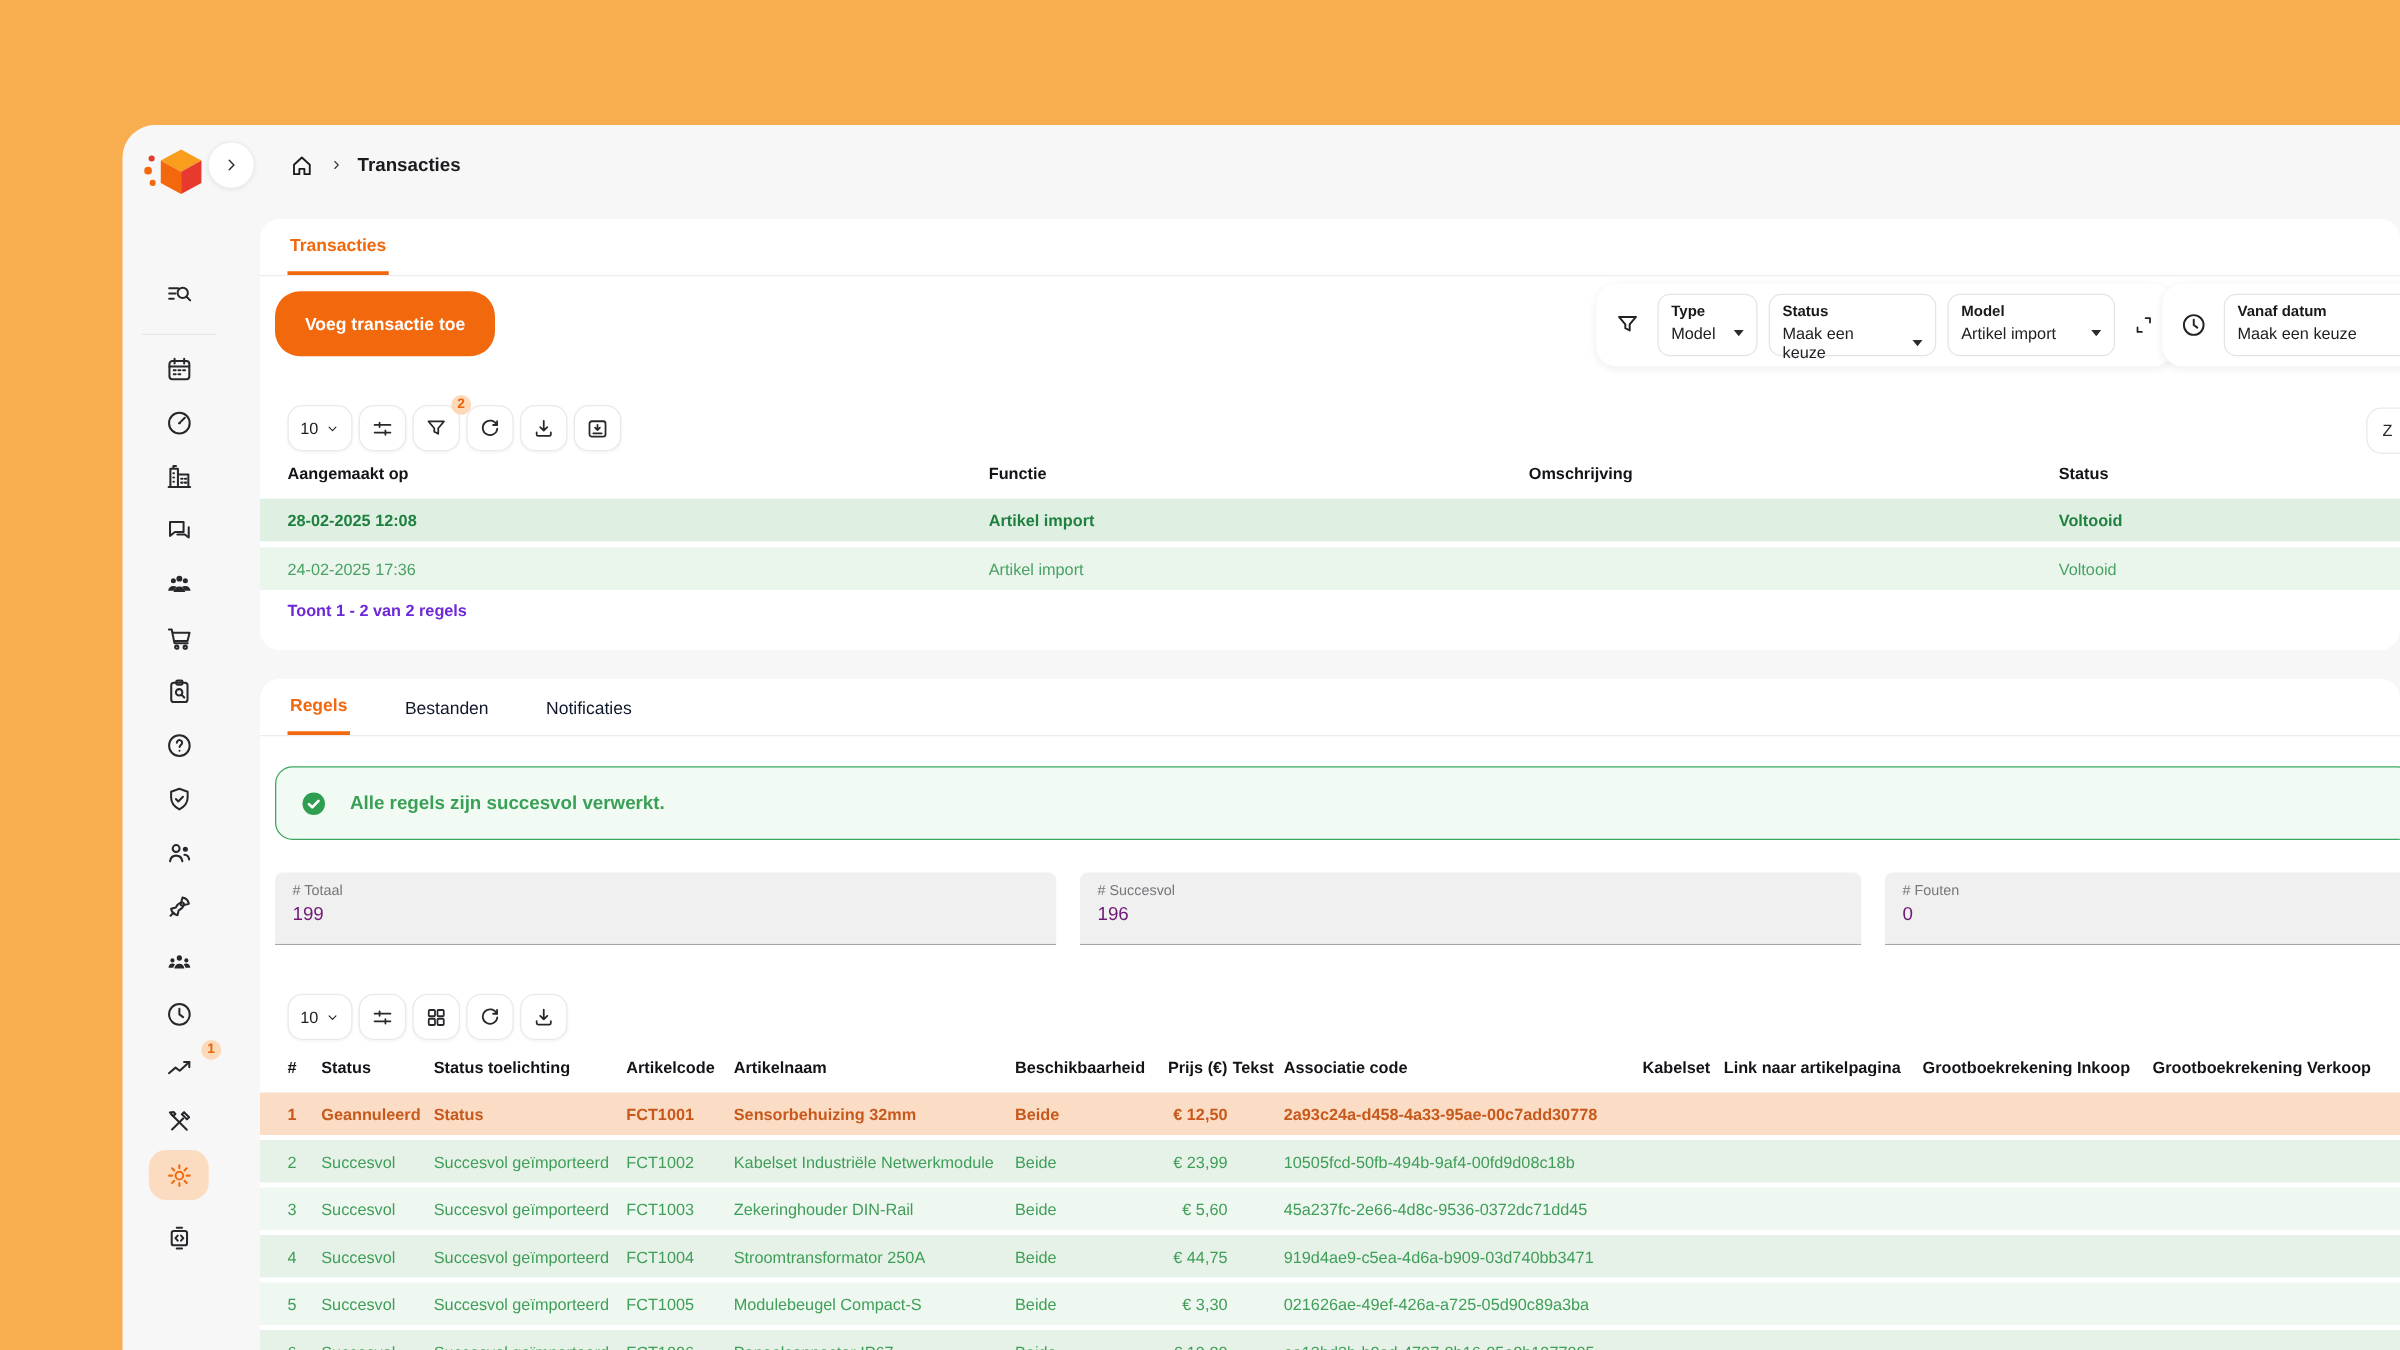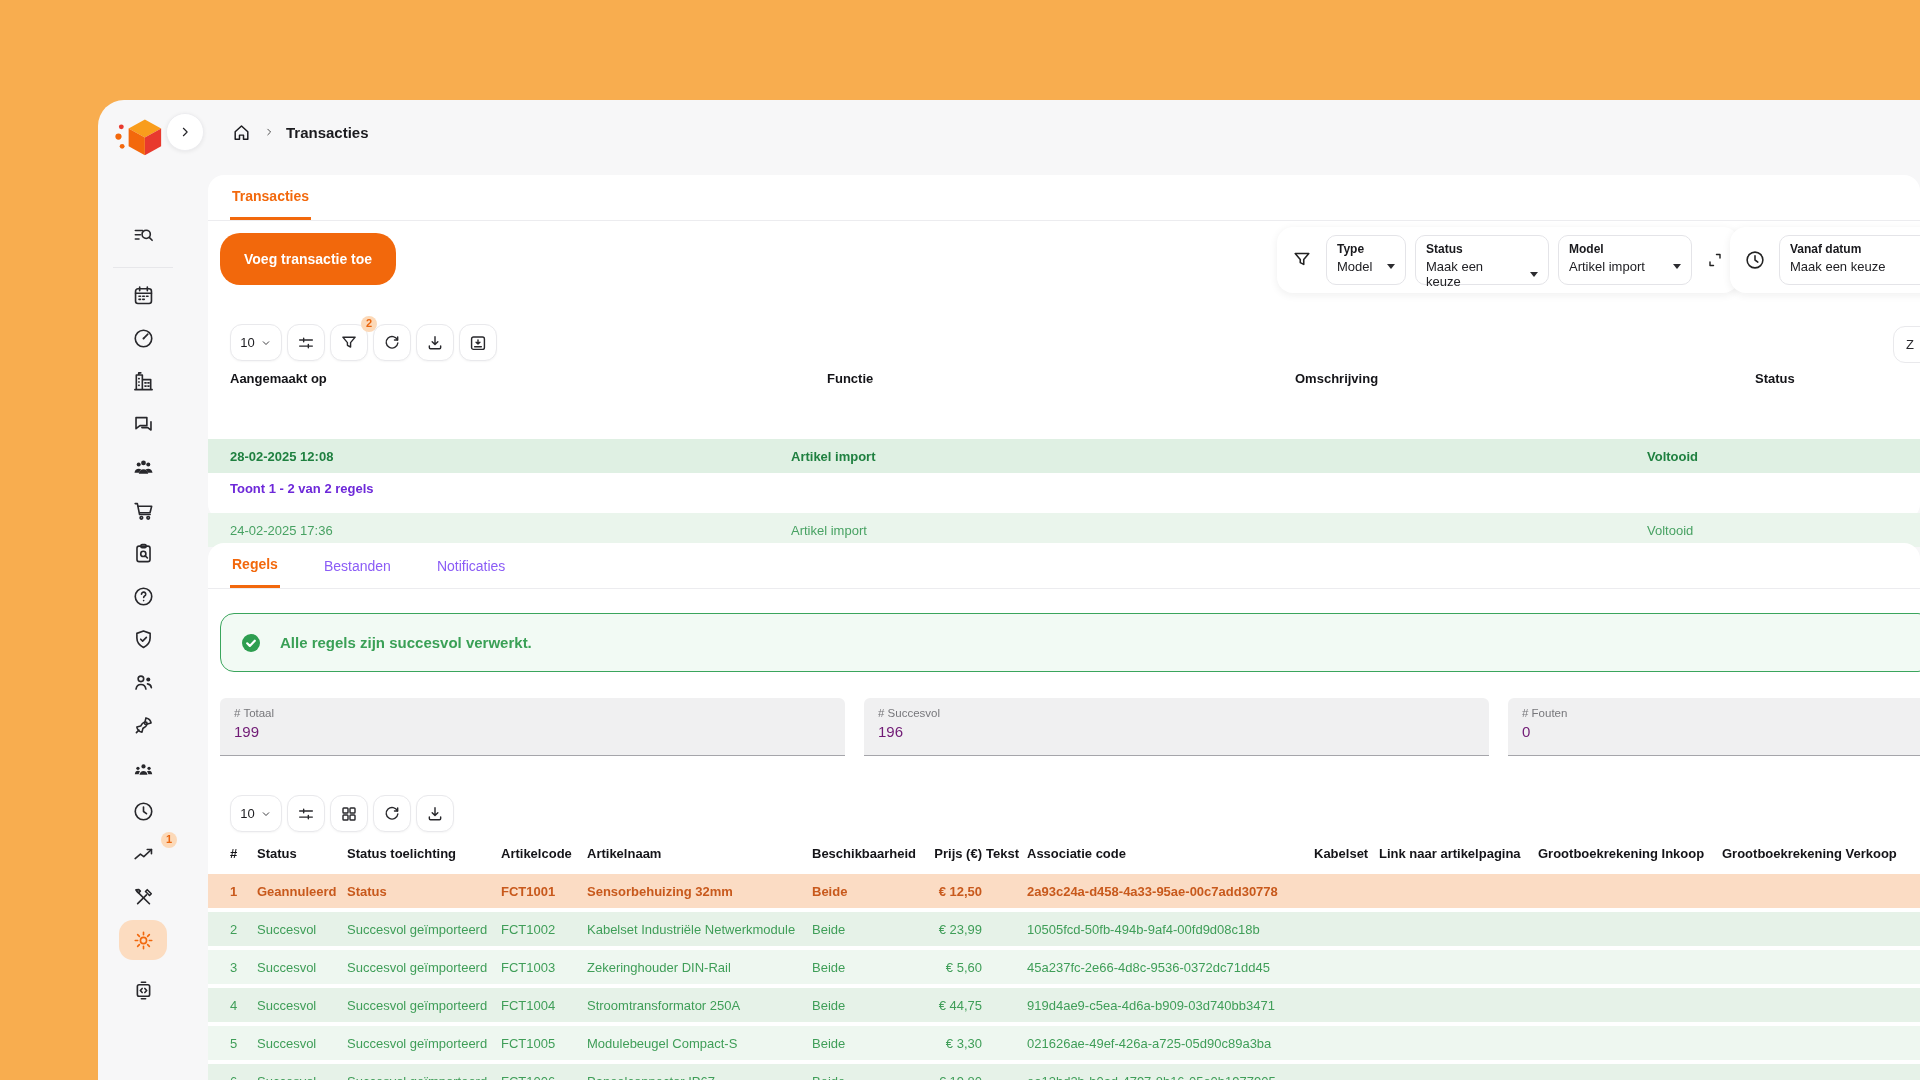--- a/index.html
+++ b/index.html
@@ -43,21 +43,21 @@
   .content{position:absolute;left:110px;top:0;right:0;bottom:-70px;}
   .breadcrumb{position:absolute;left:23px;top:12px;height:40px;display:flex;align-items:center;gap:11px;color:var(--ink);}
   .breadcrumb .title{font-size:15px;font-weight:bold;}
   .bc-sep{color:#333;display:inline-flex;}
 
   .panel{position:absolute;left:0;right:0;background:var(--panel);border-radius:16px 16px 16px 16px;}
   .panel1{top:75px;height:345px;border-bottom-left-radius:16px;}
   .panel2{top:443px;height:620px;}
 
   .tabbar{height:46px;border-bottom:1px solid var(--line);display:flex;align-items:flex-end;padding-left:22px;gap:42px;}
-  .tab{font-size:14px;color:#8b5cf6;height:45px;display:flex;align-items:center;padding:0 2px;cursor:pointer;}
+  .tab{font-size:14px;color:#0f172a;height:45px;display:flex;align-items:center;padding:0 2px;cursor:pointer;}
   .tab.active{color:var(--accent);font-weight:bold;border-bottom:3px solid var(--accent);}
 
   .add-btn{position:absolute;left:12px;top:58px;height:52px;border:none;border-radius:20px;background:var(--accent);
         color:#fff;font-size:14px;font-weight:bold;padding:0 24px;cursor:pointer;}
 
   
   .fgroup{position:absolute;top:52px;height:66px;background:#fff;border-radius:16px;
         box-shadow:0 2px 8px rgba(25,25,35,.07);display:flex;align-items:center;padding:0 10px;gap:9px;}
   .fg1{left:1069px;}
   .fg2{left:1522px;width:270px;}
@@ -78,27 +78,27 @@
   .zcut{position:absolute;top:151px;left:1685px;width:80px;height:37px;background:#fff;border:1px solid #e9e9ec;
         border-radius:12px;display:flex;align-items:center;padding:0 12px;font-size:13px;color:#2a2a2e;}
 
   
   .grid1{display:grid;grid-template-columns:561px 432px 424px 1fr;padding-left:22px;align-items:center;}
   .grid2{display:grid;grid-template-columns:27px 90px 154px 86px 225px 119px 55px 41px 287px 65px 159px 184px 1fr;
         padding-left:22px;align-items:center;}
   .grid2 > :nth-child(7){text-align:right;padding-right:4px;}
   .thead{font-size:13px;font-weight:bold;color:#141418;}
   .thead span{white-space:nowrap;overflow:hidden;}
-  .t1head{position:absolute;top:196px;left:0;right:0;gap:36px;}
+  .t1head{position:absolute;top:196px;left:0;right:0;}
   .t1body{position:absolute;top:224px;left:0;right:0;}
   .t1foot{position:absolute;top:306px;left:22px;font-size:13px;font-weight:bold;color:#6d28d9;}
   .t2head{position:absolute;top:303px;left:0;right:0;}
   .t2body{position:absolute;top:331px;left:0;right:0;}
   .trow{height:34px;font-size:13px;white-space:nowrap;cursor:pointer;}
-  .t1body .trow{margin-bottom:5px;margin-top:40px;}
+  .t1body .trow{margin-bottom:5px;}
   .t2body .trow{margin-bottom:4px;}
   .trow span{overflow:hidden;}
   .trow.strong{background:#dff0e3;color:var(--green-strong);font-weight:bold;}
   .trow.light{background:#eaf5ec;color:#48a263;}
   .trow.error{background:#fbdcc4;color:var(--err);font-weight:bold;}
   .trow.success{background:#e6f2e8;color:var(--green);}
   .trow.success.alt{background:#eef7f0;}
 
   
   .alert{position:absolute;top:70px;left:12px;right:-12px;height:59px;border:1.5px solid var(--alert-green);

